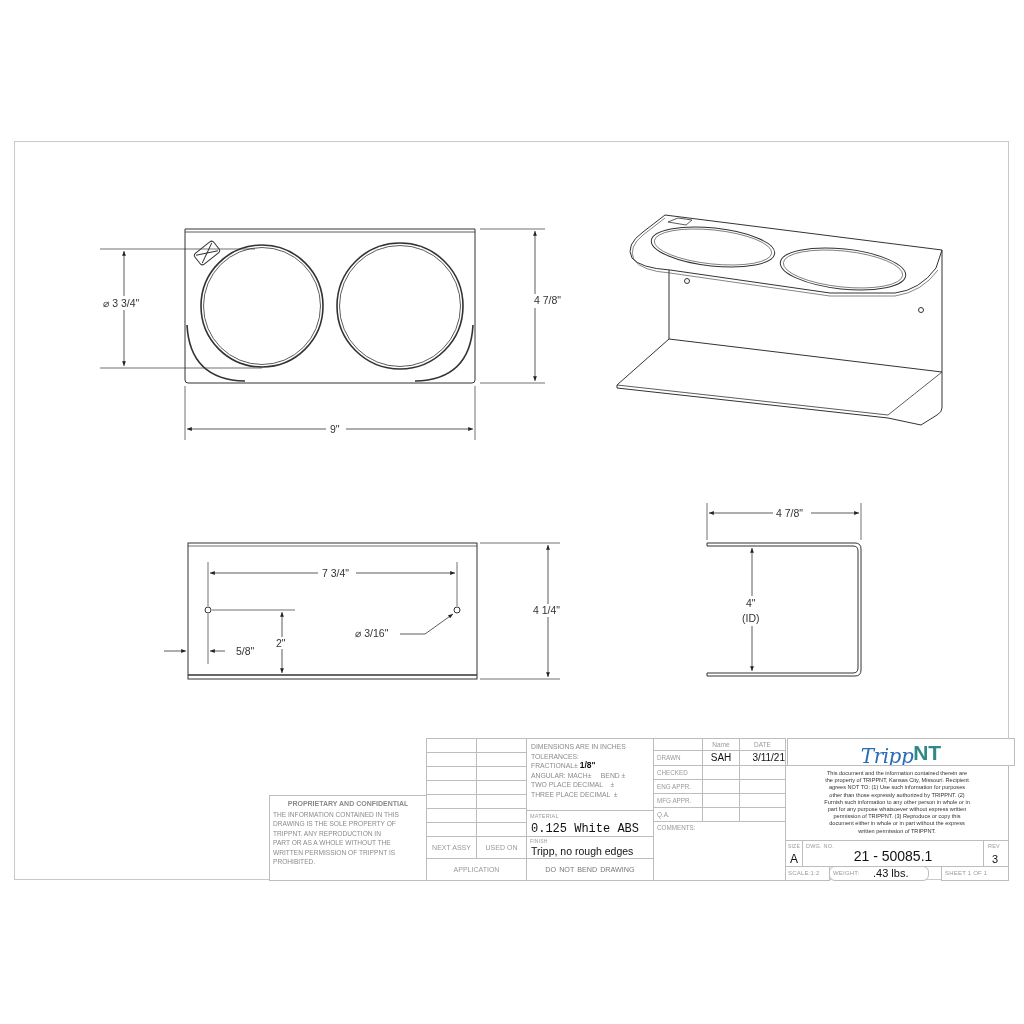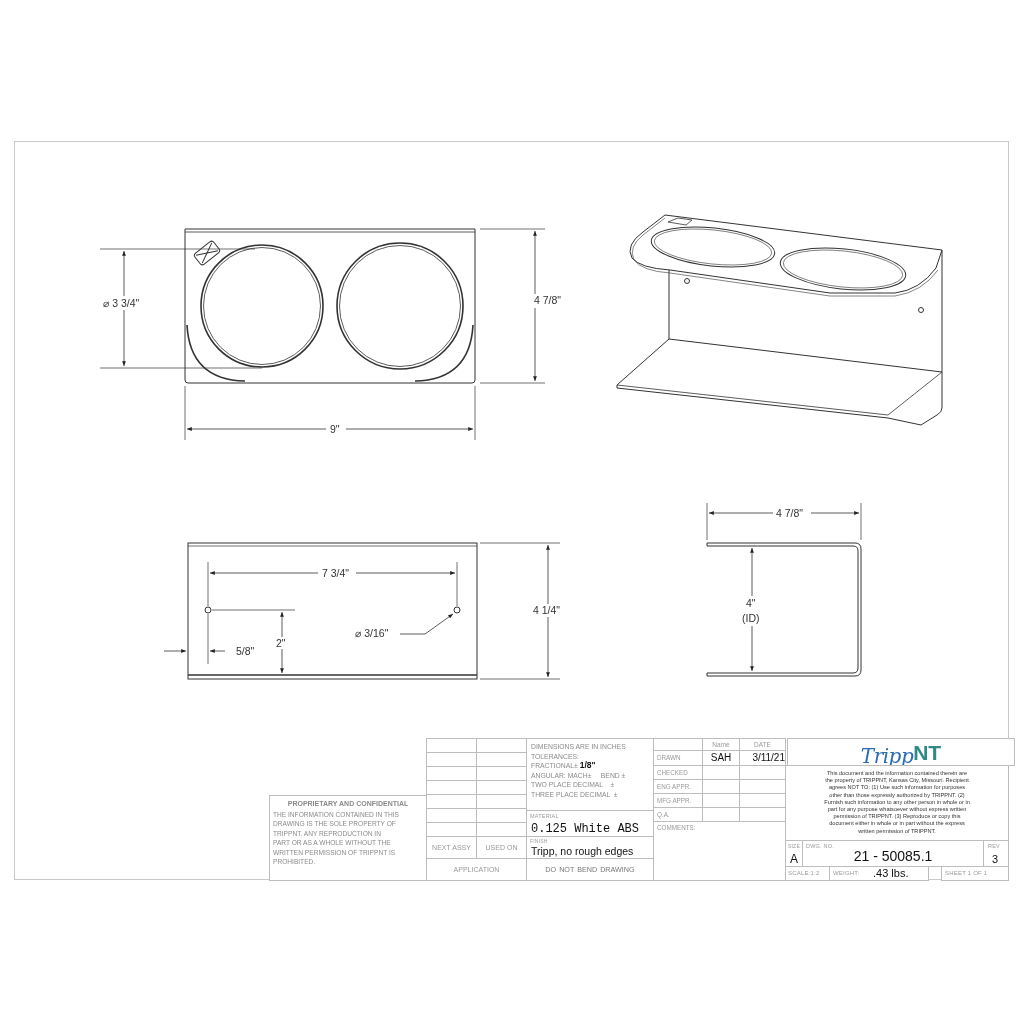--- a/index.html
+++ b/index.html
@@ -227,19 +227,19 @@
   <div class="val" style="left:0;right:0;top:7px;text-align:center;font-size:14px;">21 - 50085.1</div>
 </div>
 <div class="cell" style="left:983px;top:840px;width:26px;height:27px;">
   <div class="lbl" style="left:4px;top:2px;font-size:5.5px;">REV</div>
   <div class="val" style="left:8px;top:12px;font-size:11px;">3</div>
 </div>
 
 <div class="cell" style="left:785px;top:866px;width:45px;height:15px;">
   <div class="lbl" style="left:2px;top:3px;font-size:6px;">SCALE:1:2</div>
 </div>
-<div class="cell" style="left:829px;top:866px;width:100px;height:15px;">
+<div class="cell" style="left:829px;top:866px;width:100px;height:15px;border-radius:6px;">
   <div class="lbl" style="left:3px;top:3px;font-size:6px;">WEIGHT:</div>
   <div class="val" style="left:43px;top:0px;font-size:11px;">.43 lbs.</div>
 </div>
 <div class="cell" style="left:941px;top:866px;width:68px;height:15px;">
   <div class="lbl" style="left:3px;top:3px;font-size:6px;">SHEET 1 OF 1</div>
 </div>
 
 </body></html>

